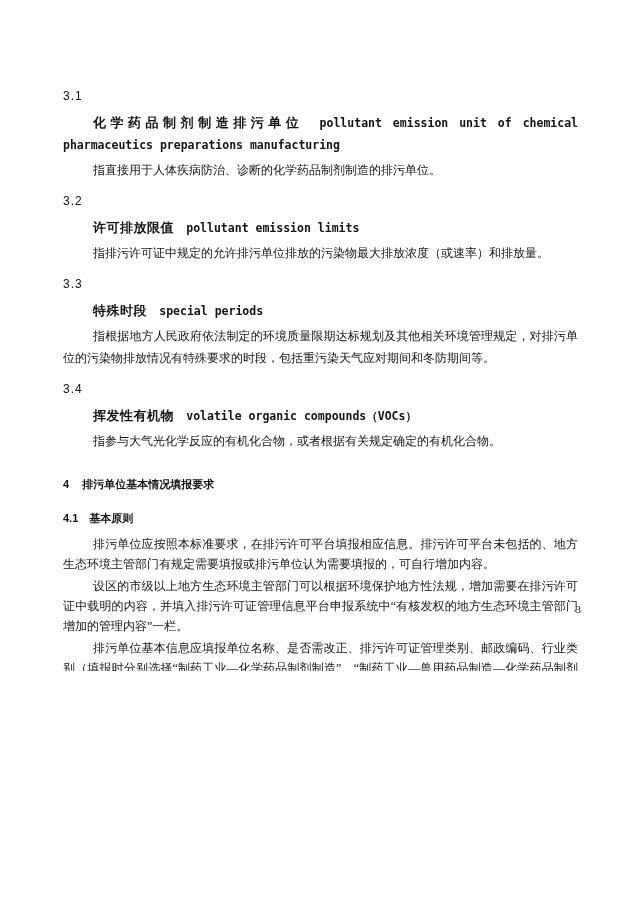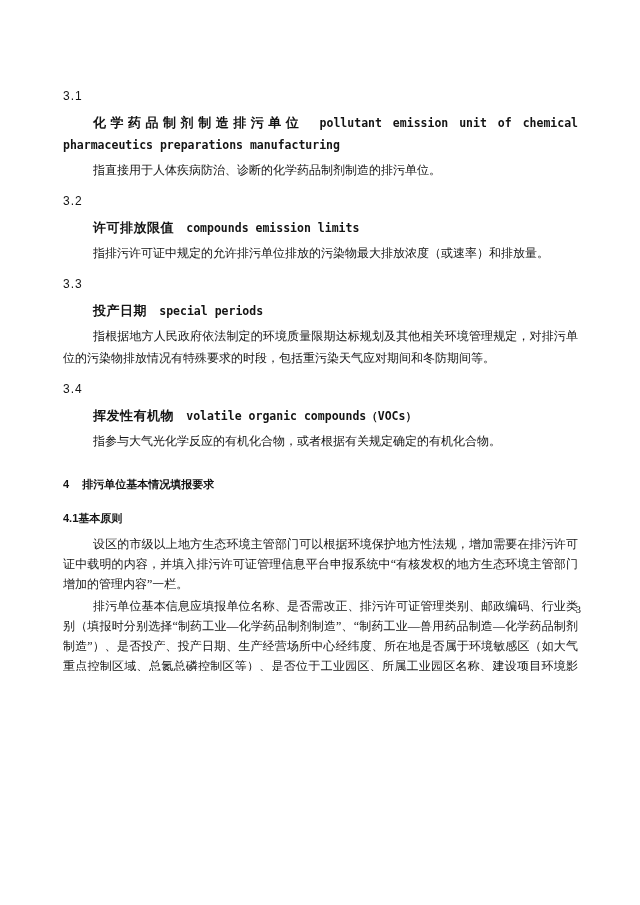--- a/index.html
+++ b/index.html
@@ -51,21 +51,21 @@
   .sec4 .body-para { line-height: 20px; margin-top: 2px; }
   .h1, .h2 {
     font-family: "Liberation Sans", sans-serif;
     font-weight: bold;
     font-size: 11px;
     line-height: 20px;
   }
   .h1 { margin-top: 22px; }
   .h2 { margin-top: 14px; margin-bottom: 6px; }
   .h-num { display: inline-block; margin-right: 13px; }
-  .h-num-sub { display: inline-block; }
+  .h-num-sub { display: inline-block; margin-right: 11px; }
   .page-number {
     position: absolute;
     right: 59px;
     bottom: 56px;
     font-family: "Liberation Serif", serif;
     font-size: 11px;
   }
 </style>
 </head>
 <body>
@@ -80,29 +80,29 @@
         <span class="term-cn">化学药品制剂制造排污单位</span>
         <span class="term-en">pollutant emission unit of chemical pharmaceutics preparations manufacturing</span>
       </p>
       <p class="body-para">指直接用于人体疾病防治、诊断的化学药品制剂制造的排污单位。</p>
     </div>
 
     <div>
       <p class="clause-num">3.2</p>
       <p class="term-line">
         <span class="term-cn">许可排放限值</span>
-        <span class="term-en">compounds emission limits</span>
+        <span class="term-en">pollutant emission limits</span>
       </p>
       <p class="body-para">指排污许可证中规定的允许排污单位排放的污染物最大排放浓度（或速率）和排放量。</p>
     </div>
 
     <div>
       <p class="clause-num">3.3</p>
       <p class="term-line">
-        <span class="term-cn">投产日期</span>
+        <span class="term-cn">特殊时段</span>
         <span class="term-en">special periods</span>
       </p>
       <p class="body-para">指根据地方人民政府依法制定的环境质量限期达标规划及其他相关环境管理规定，对排污单位的污染物排放情况有特殊要求的时段，包括重污染天气应对期间和冬防期间等。</p>
     </div>
 
     <div>
       <p class="clause-num">3.4</p>
       <p class="term-line">
         <span class="term-cn">挥发性有机物</span>
         <span class="term-en">volatile organic compounds（VOCs）</span>
@@ -115,20 +115,21 @@
   <section class="sec4">
 
     <p class="h1">
       <span class="h-num">4</span><span>排污单位基本情况填报要求</span>
     </p>
 
     <div>
       <p class="h2">
         <span class="h-num-sub">4.1</span><span>基本原则</span>
       </p>
+      <p class="body-para">排污单位应按照本标准要求，在排污许可平台填报相应信息。排污许可平台未包括的、地方生态环境主管部门有规定需要填报或排污单位认为需要填报的，可自行增加内容。</p>
       <p class="body-para">设区的市级以上地方生态环境主管部门可以根据环境保护地方性法规，增加需要在排污许可证中载明的内容，并填入排污许可证管理信息平台申报系统中“有核发权的地方生态环境主管部门增加的管理内容”一栏。</p>
     </div>
 
     <div>
       <p class="body-para">排污单位基本信息应填报单位名称、是否需改正、排污许可证管理类别、邮政编码、行业类别（填报时分别选择“制药工业—化学药品制剂制造”、“制药工业—兽用药品制造—化学药品制剂制造”）、是否投产、投产日期、生产经营场所中心经纬度、所在地是否属于环境敏感区（如大气重点控制区域、总氮总磷控制区等）、是否位于工业园区、所属工业园区名称、建设项目环境影响评价文件审批意见文号（备案编号）、地方政府对违规项目的认定或备案文件文号、主要污染物总量分配计划文件文号、颗粒物总量指标（t/a）、二氧化硫总量指标（t/a）、氮氧化物总量指标（t/a）、挥发性有机物总量指标（t/a）、</p>
     </div>
 
   </section>
 
   <div class="page-number">3</div>

